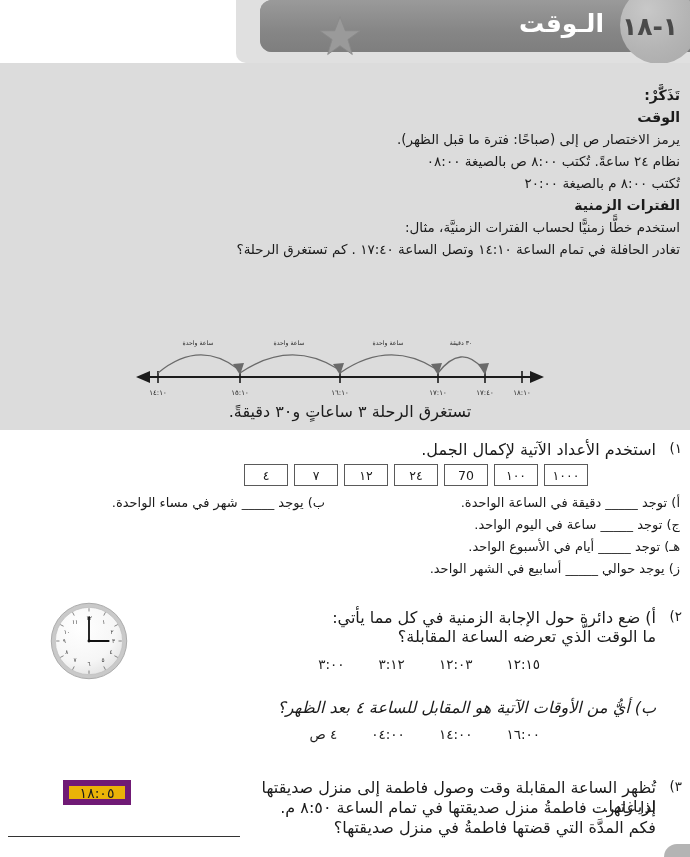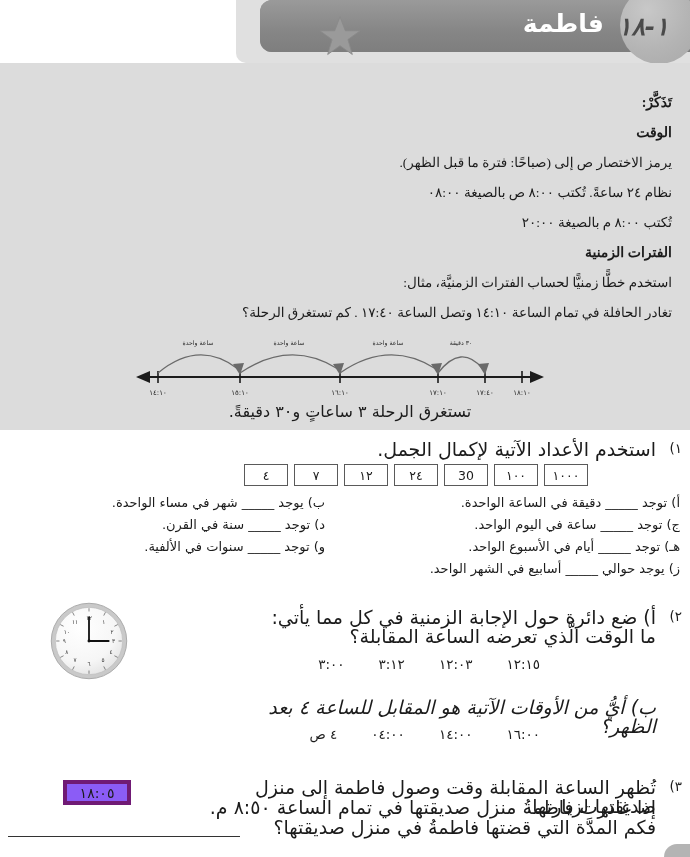--- a/index.html
+++ b/index.html
@@ -49,26 +49,25 @@
     position: absolute;
     right: -8px; top: -14px;
     width: 78px; height: 78px;
     border-radius: 50%;
     background: radial-gradient(circle at 35% 30%, #c8c8c8 0%, #b4b4b4 55%, #a8a8a8 100%);
   }
   .header-number {
     position: absolute;
     right: 8px; top: 12px;
     width: 64px;
-    text-align: left;
+    text-align: center;
     font-size: 25px;
     font-weight: bold;
     color: #4a4a4a;
     letter-spacing: 0px;
-    font-style: italic;
   }
   .header-title {
     position: absolute;
     right: 86px; top: 9px;
     font-size: 25px;
     font-weight: bold;
     color: #ffffff;
   }
   .header-star {
     position: absolute;
@@ -92,24 +91,23 @@
     text-align: right;
     padding-top: 22px;
     font-size: 13.5px;
     line-height: 20px;
   }
   .info-inner .lbl {
     font-weight: bold;
     font-size: 14px;
   }
   .info-inner .line {
-    margin: 8px;
+    margin: 0;
     padding: 0 0 2px 0;
     white-space: nowrap;
-    font-family: Liberation Serif, serif;
   }
 
   
   .timeline-wrap {
     position: absolute;
     left: 130px; top: 333px;
     width: 420px; height: 68px;
   }
   .tl-svg { display: block; }
   .tl-arc-label {
@@ -132,21 +130,21 @@
 
   
   .q-block { position: absolute; }
   .q-num {
     position: absolute;
     right: 8px;
     font-size: 13.5px;
     color: #1b1b1b;
   }
   .q-text {
-    font-size: 19px;
+    font-size: 16px;
     line-height: 19px;
     text-align: right;
   }
 
   .numbox-row {
     position: absolute;
     left: 0; top: 0;
     display: flex;
     flex-direction: row;
     gap: 6px;
@@ -188,22 +186,22 @@
     position: absolute;
     left: 48px; top: 600px;
     width: 82px; height: 82px;
   }
 
   
   .digital-clock {
     position: absolute;
     left: 63px; top: 780px;
     width: 68px; height: 25px;
-    border: 4px solid #701a75;
-    background: #8b5cf6;
+    border: 6px solid #701a75;
+    background: #eab308;
     display: flex;
     align-items: center;
     justify-content: center;
     font-size: 14px;
     color: #1b1b1b;
     box-sizing: border-box;
   }
 
   .long-blank {
     position: absolute;
@@ -222,21 +220,21 @@
 </head>
 <body>
 
 <div class="header-zone">
   <div class="header-bg-light"></div>
 
   <div class="header-bar">
     <div class="header-bar-grad"></div>
     <div class="header-circle"></div>
     <div class="header-number">١-١٨</div>
-    <div class="header-title">فاطمة</div>
+    <div class="header-title">الـوقت</div>
   </div>
 
   <div class="header-star">
     <svg viewBox="0 0 50 50" width="44" height="44" aria-hidden="true">
       <polygon points="25,3 31,19 48,19 34,29 39,46 25,36 11,46 16,29 2,19 19,19" fill="#9a9a9a" stroke="#8a8a8a" stroke-width="1"></polygon>
     </svg>
   </div>
 </div>
 
 <div class="info-panel">
@@ -298,39 +296,37 @@
 
 <div class="conclusion">تستغرق الرحلة ٣ ساعاتٍ و٣٠ دقيقةً.</div>
 
 <div class="q-block" style="left:0; top:440px; width:690px;">
   <div class="q-num" style="top:0;">١)</div>
   <div class="q-text" style="position:absolute; right:34px; top:0; width:420px;">استخدم الأعداد الآتية لإكمال الجمل.</div>
 
   <div class="numbox-row" style="left:244px; top:24px;">
     <div class="numbox">١٠٠٠</div>
     <div class="numbox">١٠٠</div>
-    <div class="numbox">30</div>
+    <div class="numbox">70</div>
     <div class="numbox">٢٤</div>
     <div class="numbox">١٢</div>
     <div class="numbox">٧</div>
     <div class="numbox">٤</div>
   </div>
 
   <div class="fill-table" style="top:52px;">
     <div class="fill-row">
       <div class="fill-cell-right">أ) توجد _____ دقيقة في الساعة الواحدة.</div>
       <div class="fill-cell-left">ب) يوجد _____ شهر في مساء الواحدة.</div>
     </div>
     <div class="fill-row">
       <div class="fill-cell-right">ج) توجد _____ ساعة في اليوم الواحد.</div>
-      <div class="fill-cell-left">د) توجد _____ سنة في القرن.</div>
     </div>
     <div class="fill-row">
       <div class="fill-cell-right">هـ) توجد _____ أيام في الأسبوع الواحد.</div>
-      <div class="fill-cell-left">و) توجد _____ سنوات في الألفية.</div>
     </div>
     <div class="fill-row">
       <div class="fill-cell-right">ز) يوجد حوالي _____ أسابيع في الشهر الواحد.</div>
       <div class="fill-cell-left"></div>
     </div>
   </div>
 </div>
 
 <div class="q-block" style="left:0; top:608px; width:690px;">
   <div class="q-num" style="top:0;">٢)</div>

